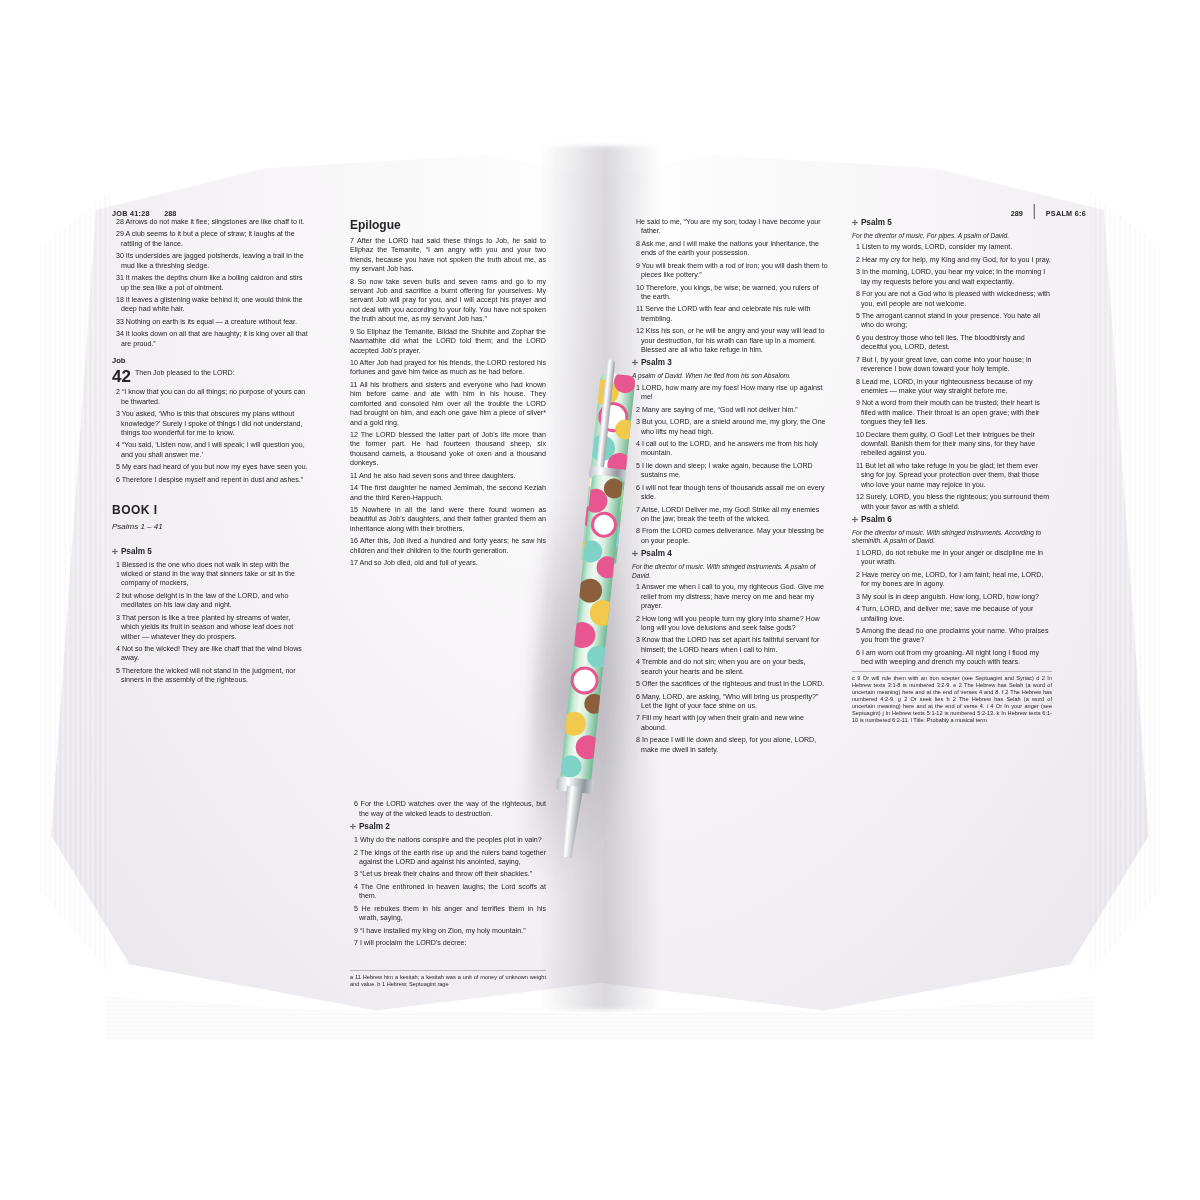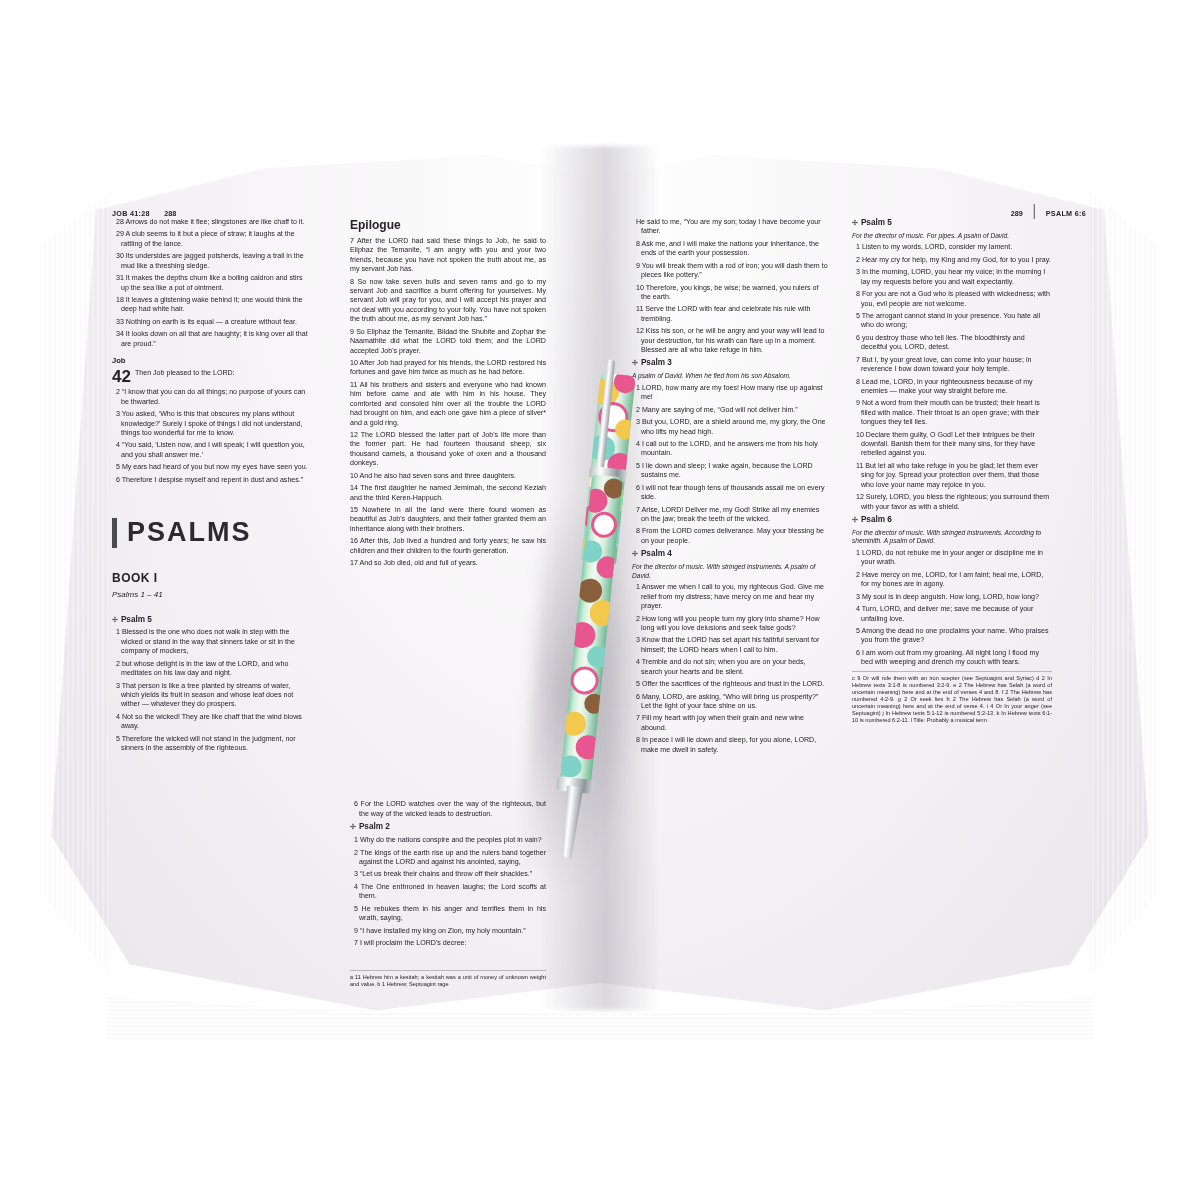--- a/index.html
+++ b/index.html
@@ -132,44 +132,40 @@
         <p style="overflow:hidden;">
           <span class="jobnum">42</span>
           <span>Then Job pleased to the LORD:</span>
         </p>
         <p class="indent">2 “I know that you can do all things; no purpose of yours can be thwarted.</p>
         <p class="indent">3 You asked, ‘Who is this that obscures my plans without knowledge?’ Surely I spoke of things I did not understand, things too wonderful for me to know.</p>
         <p class="indent">4 “You said, ‘Listen now, and I will speak; I will question you, and you shall answer me.’</p>
         <p class="indent">5 My ears had heard of you but now my eyes have seen you.</p>
         <p class="indent">6 Therefore I despise myself and repent in dust and ashes.”</p>
 
-        <div class="booktitle">
-          <div class="bar"></div>
-          <div class="t">PSALMS</div>
-        </div>
         <div class="bookone">BOOK I</div>
         <div class="bookone-sub">Psalms 1 – 41</div>
 
         <p class="psalmhead"><span class="mark">✢</span><span>Psalm 5</span></p>
         <p class="indent">1 Blessed is the one who does not walk in step with the wicked or stand in the way that sinners take or sit in the company of mockers,</p>
         <p class="indent">2 but whose delight is in the law of the LORD, and who meditates on his law day and night.</p>
         <p class="indent">3 That person is like a tree planted by streams of water, which yields its fruit in season and whose leaf does not wither — whatever they do prospers.</p>
         <p class="indent">4 Not so the wicked! They are like chaff that the wind blows away.</p>
         <p class="indent">5 Therefore the wicked will not stand in the judgment, nor sinners in the assembly of the righteous.</p>
       </div>
 
       <div class="col tiny" style="left:310px;top:100px;width:196px;">
         <p class="secthead" style="margin-top:0;">Epilogue</p>
         <p>7 After the LORD had said these things to Job, he said to Eliphaz the Temanite, “I am angry with you and your two friends, because you have not spoken the truth about me, as my servant Job has.</p>
         <p>8 So now take seven bulls and seven rams and go to my servant Job and sacrifice a burnt offering for yourselves. My servant Job will pray for you, and I will accept his prayer and not deal with you according to your folly. You have not spoken the truth about me, as my servant Job has.”</p>
         <p>9 So Eliphaz the Temanite, Bildad the Shuhite and Zophar the Naamathite did what the LORD told them; and the LORD accepted Job's prayer.</p>
         <p>10 After Job had prayed for his friends, the LORD restored his fortunes and gave him twice as much as he had before.</p>
         <p>11 All his brothers and sisters and everyone who had known him before came and ate with him in his house. They comforted and consoled him over all the trouble the LORD had brought on him, and each one gave him a piece of silver* and a gold ring.</p>
         <p>12 The LORD blessed the latter part of Job's life more than the former part. He had fourteen thousand sheep, six thousand camels, a thousand yoke of oxen and a thousand donkeys.</p>
-        <p>10 And he also had seven sons and three daughters.</p>
+        <p>11 And he also had seven sons and three daughters.</p>
         <p>14 The first daughter he named Jemimah, the second Keziah and the third Keren-Happuch.</p>
         <p>15 Nowhere in all the land were there found women as beautiful as Job's daughters, and their father granted them an inheritance along with their brothers.</p>
         <p>16 After this, Job lived a hundred and forty years; he saw his children and their children to the fourth generation.</p>
         <p>17 And so Job died, old and full of years.</p>
 
         <p class="indent" style="margin-top:232px;">6 For the LORD watches over the way of the righteous, but the way of the wicked leads to destruction.</p>
         <p class="psalmhead"><span class="mark">✢</span><span>Psalm 2</span></p>
         <p class="indent">1 Why do the nations conspire and the peoples plot in vain?</p>
         <p class="indent">2 The kings of the earth rise up and the rulers band together against the LORD and against his anointed, saying,</p>
         <p class="indent">3 “Let us break their chains and throw off their shackles.”</p>

